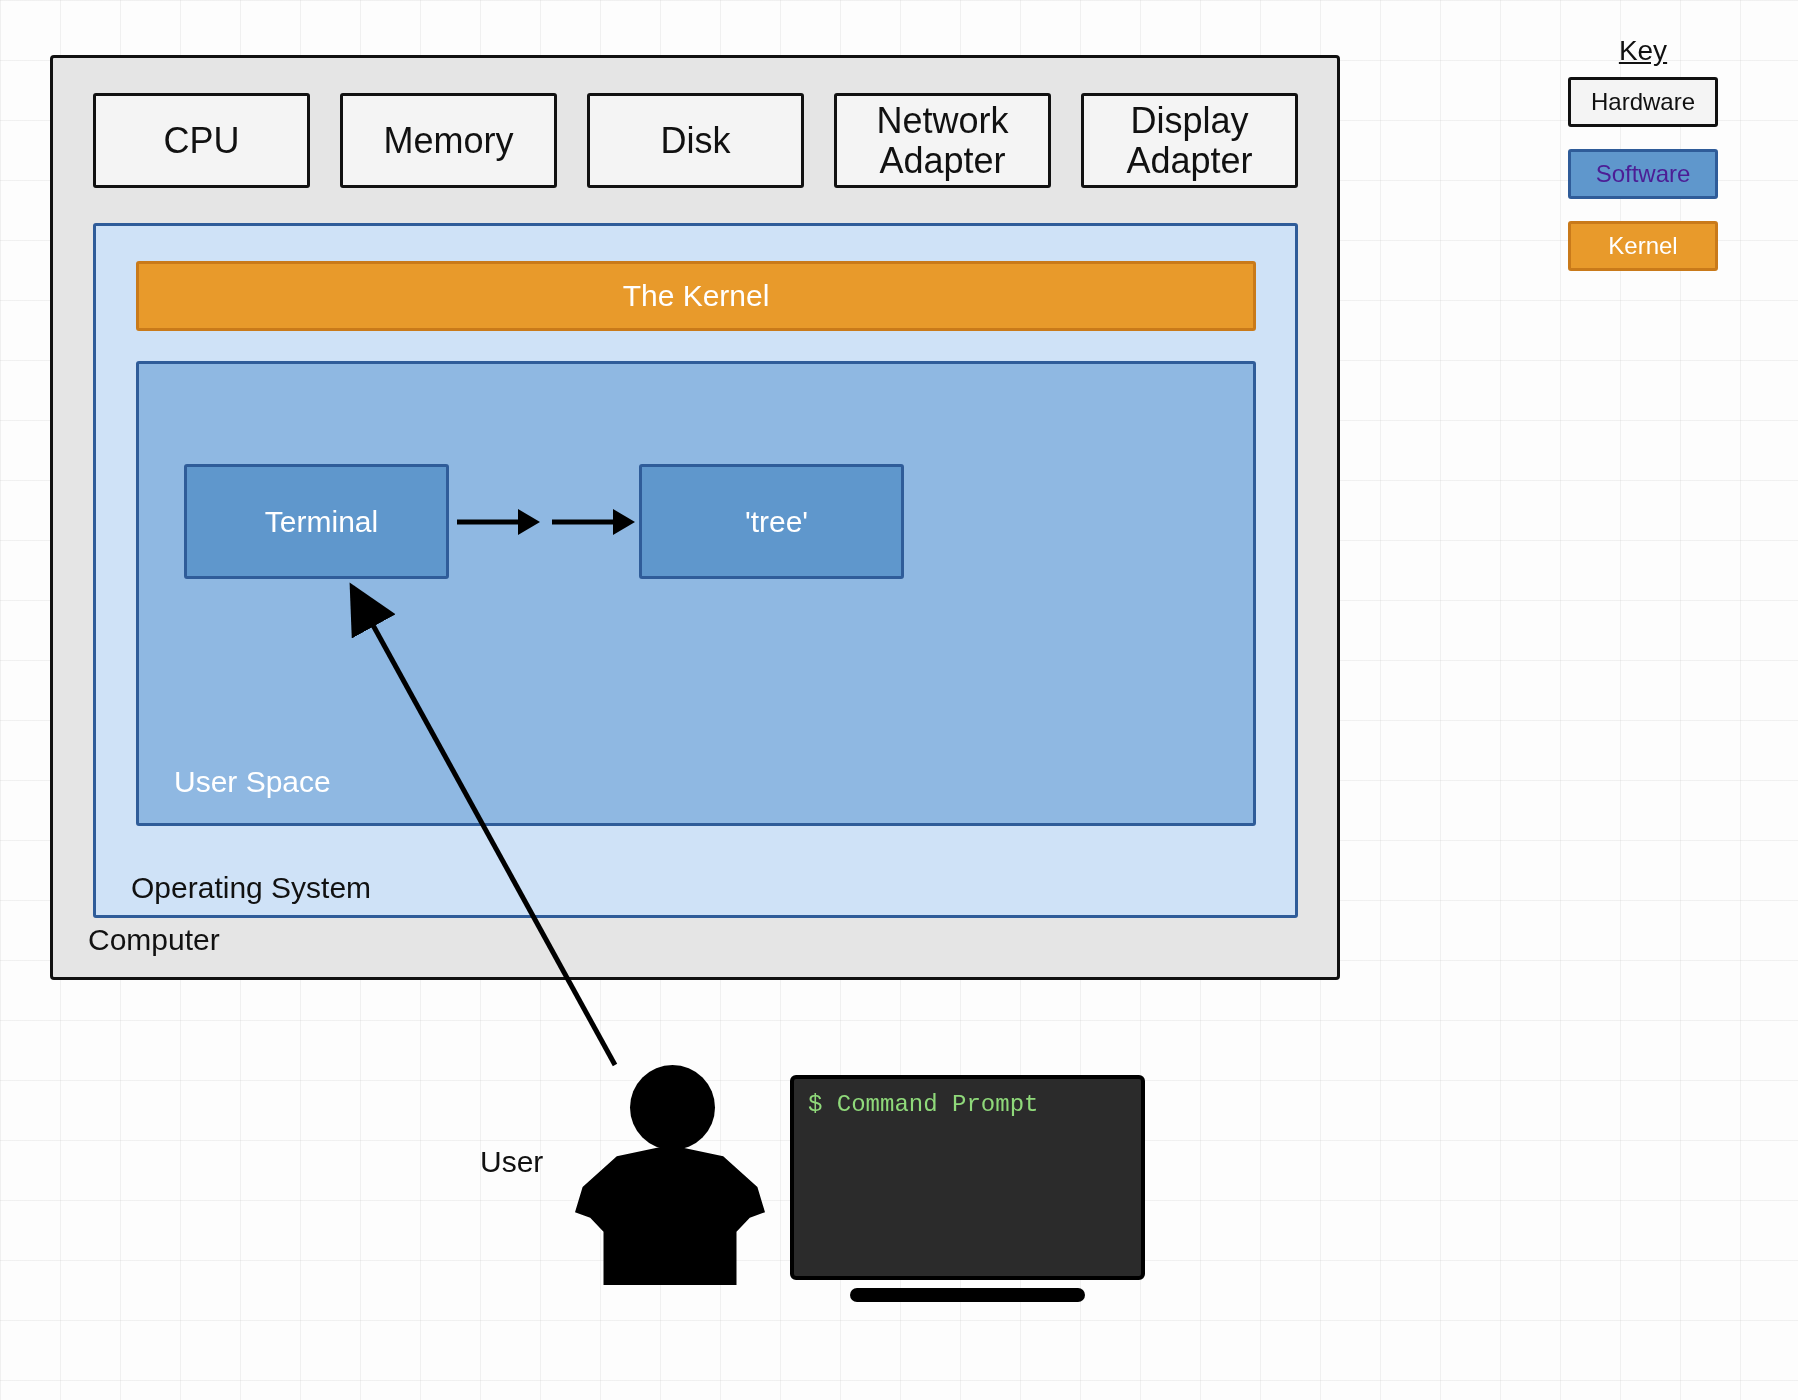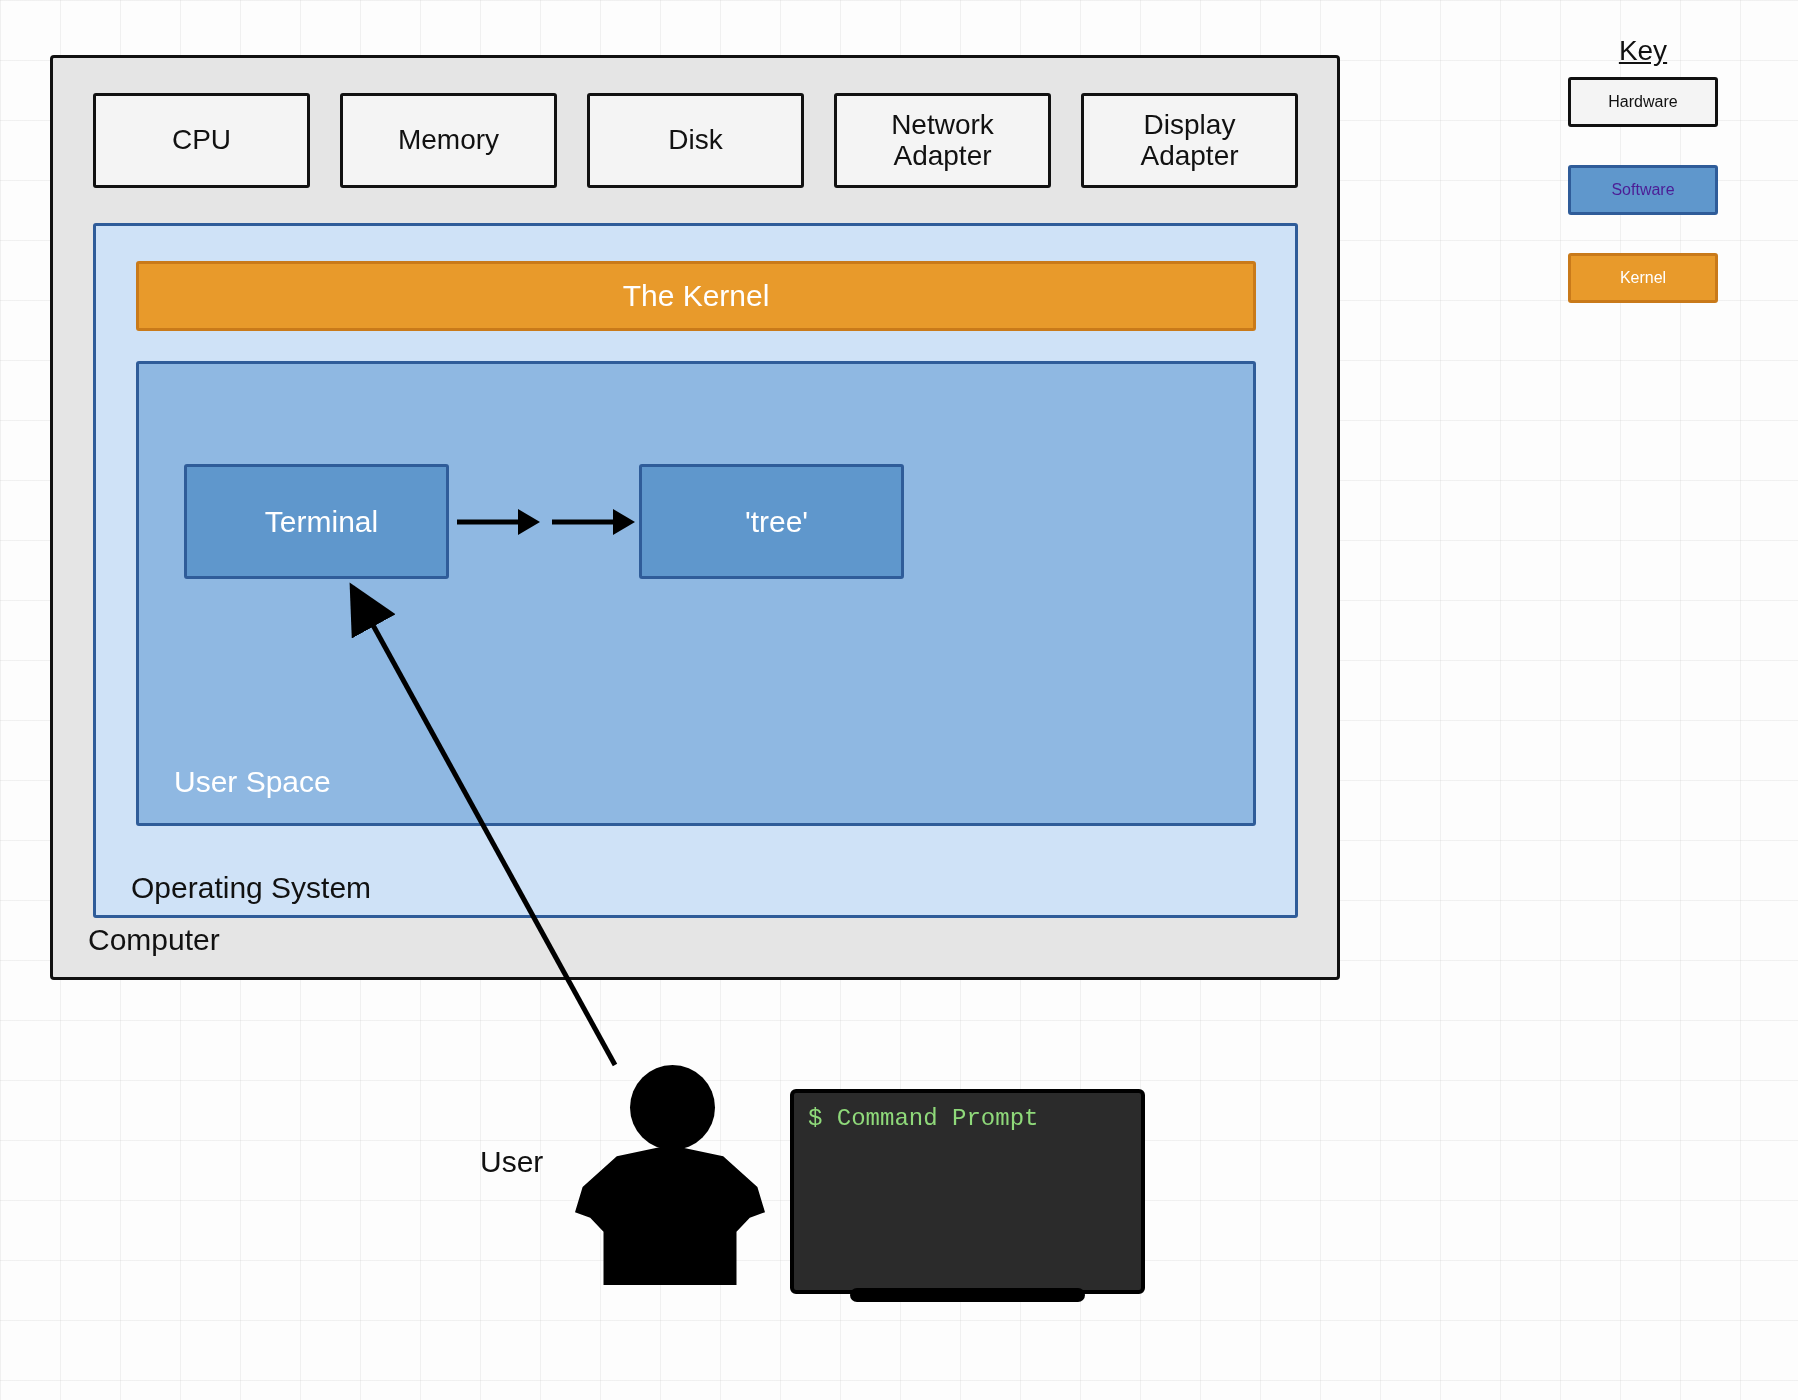--- a/index.html
+++ b/index.html
@@ -47,21 +47,21 @@
   }
   .hw-box {
     flex: 1;
     background: #f4f4f4;
     border: 3px solid #111;
     border-radius: 3px;
     display: flex;
     align-items: center;
     justify-content: center;
     text-align: center;
-    font-size: 28px;
+    font-size: 36px;
     line-height: 1.1;
     color: #111;
     padding: 4px 6px;
   }
 
   
   .os-box {
     position: absolute;
     left: 40px;
     top: 165px;
@@ -172,27 +172,27 @@
   .legend-title {
     text-align: center;
     font-size: 28px;
     text-decoration: underline;
     margin-bottom: 10px;
     color: #111;
   }
   .legend-item {
     width: 150px;
     height: 50px;
-    margin: 0 auto 38px auto;
+    margin: 0 auto 22px auto;
     border: 3px solid;
     border-radius: 3px;
     display: flex;
     align-items: center;
     justify-content: center;
-    font-size: 16px;
+    font-size: 24px;
   }
   .legend-hw { background:#f4f4f4; border-color:#111; color:#111; }
   .legend-sw { background:#5f97cc; border-color:#2f5c99; color:#4c1d95; }
   .legend-kn { background:#e89a2b; border-color:#c97a1a; color:#fff; }
 
   
   .user-area {
     position: absolute;
     left: 480px;
     top: 1050px;
@@ -237,21 +237,20 @@
   .monitor {
     position: absolute;
     left: 310px;
     top: 25px;
     width: 355px;
     height: 205px;
     background: #2b2b2b;
     border: 4px solid #000;
     border-radius: 6px;
     padding: 12px 14px;
-    margin-top: 14px;
   }
   .monitor-text {
     font-family: "Courier New", monospace;
     color: #8fd97a;
     font-size: 24px;
   }
   .monitor-stand {
     position: absolute;
     left: 370px;
     top: 238px;

